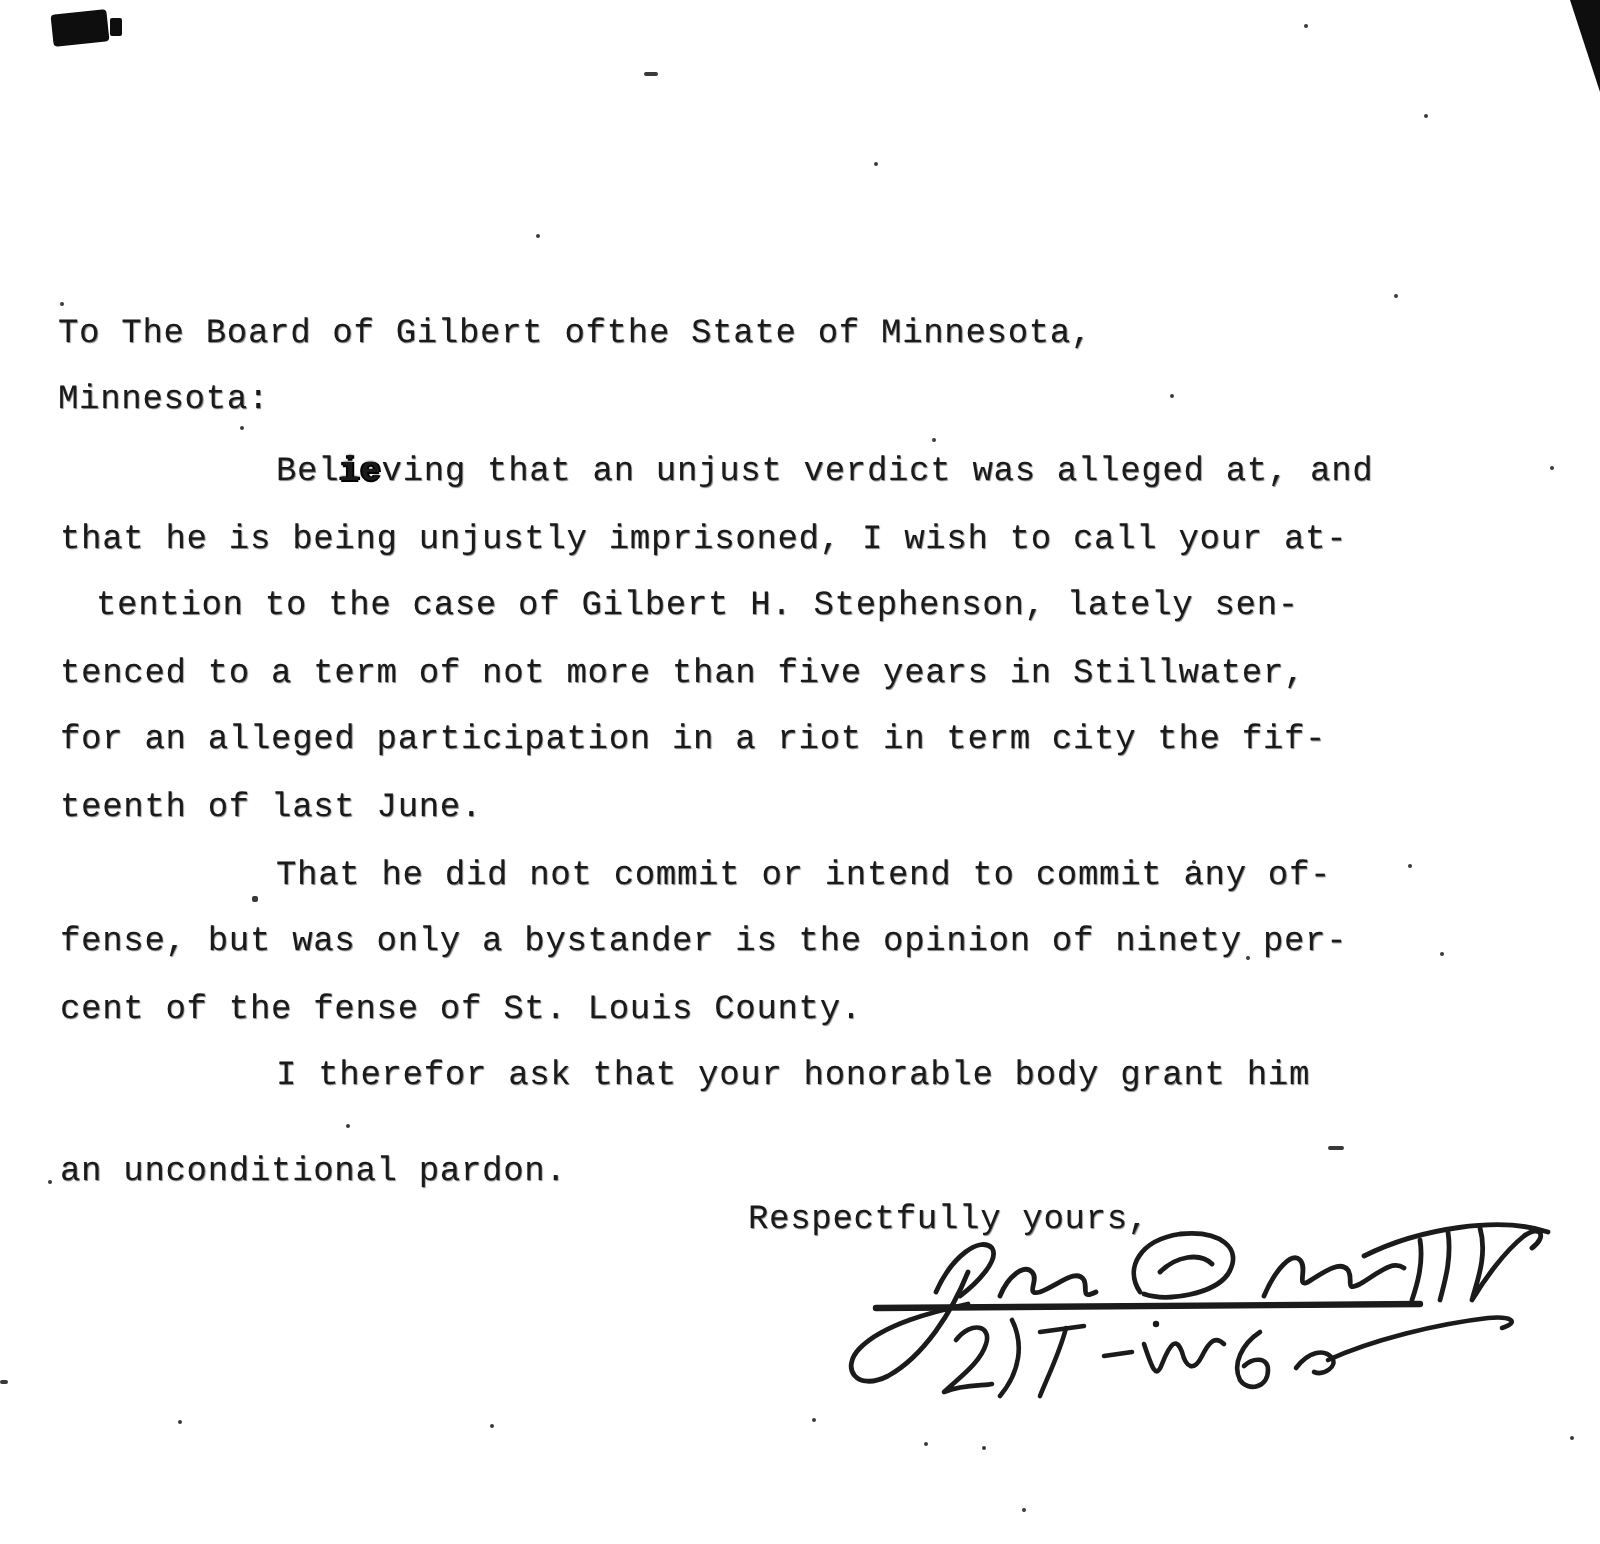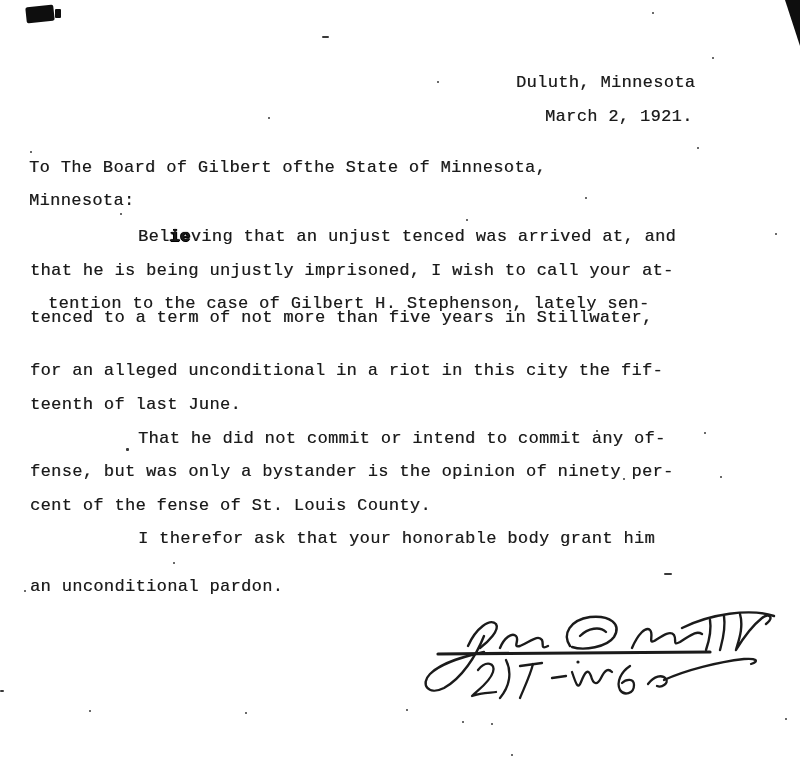--- a/index.html
+++ b/index.html
@@ -28,40 +28,39 @@
 </style>
 </head>
 <body>
 
 <div class="page">
 
   <div class="artifact art-tl"></div>
   <div class="artifact art-tl2"></div>
   <div class="artifact art-tr"></div>
 
-  <div class="tline" style="left:516px; top:73px;">Duluth, Minnesota</div>
-  <div class="tline" style="left:545px; top:107px;">March 2, 1921.</div>
 
   <div class="tline" style="left:29px; top:158px;">To The Board of Gilbert ofthe State of Minnesota,</div>
   <div class="tline" style="left:29px; top:191px;">Minnesota:</div>
 
   <div id="body-lines">
-      <div class="tline" style="left: 138px; top: 227px;"><span>Bel</span><span class="os">ie</span><span>ving that an unjust tenced was arrived at, and</span></div>
+      <div class="tline" style="left: 138px; top: 227px;"><span>Bel</span><span class="os">ie</span><span>ving that an unjust verdict was alleged at, and</span></div>
       <div class="tline" style="left: 30px; top: 261px;">that he is being unjustly imprisoned, I wish to call your at-</div>
       <div class="tline" style="left: 48px; top: 294px;">tention to the case of Gilbert H. Stephenson, lately sen-</div>
-      <div class="tline" style="left: 30px; top: 308px;">tenced to a term of not more than five years in Stillwater,</div>
-      <div class="tline" style="left: 30px; top: 361px;">for an alleged unconditional in a riot in this city the fif-</div>
+      <div class="tline" style="left: 30px; top: 328px;">tenced to a term of not more than five years in Stillwater,</div>
+      <div class="tline" style="left: 30px; top: 361px;">for an alleged participation in a riot in term city the fif-</div>
       <div class="tline" style="left: 30px; top: 395px;">teenth of last June.</div>
       <div class="tline" style="left: 138px; top: 429px;">That he did not commit or intend to commit any of-</div>
       <div class="tline" style="left: 30px; top: 462px;">fense, but was only a bystander is the opinion of ninety per-</div>
       <div class="tline" style="left: 30px; top: 496px;">cent of the fense of St. Louis County.</div>
       <div class="tline" style="left: 138px; top: 529px;">I therefor ask that your honorable body grant him</div>
       <div class="tline" style="left: 30px; top: 577px;">an unconditional pardon.</div>
     </div>
 
+  <div class="tline" style="left:374px; top:601px;">Respectfully yours,</div>
 
   <svg class="sig" width="390" height="100" viewBox="0 0 390 100" aria-label="handwritten signature">
 
     <g stroke-width="2.4">
       <path d="M68,40 C76,22 90,12 96,18 C100,24 88,36 80,42"></path>
       <path d="M84,30 C76,50 62,72 44,82 C28,90 20,78 30,68 C42,56 66,50 84,46"></path>
       <path d="M100,42 C104,32 112,26 116,30 C120,34 112,42 120,40 C130,36 138,28 142,34 C144,38 140,44 148,40"></path>
       <path d="M170,40 C162,28 170,14 190,11 C210,9 222,18 214,31 C207,41 184,45 172,41"></path>
       <path d="M180,30 C188,22 200,20 206,26"></path>
       <path d="M232,42 C238,28 246,20 250,24 C254,28 248,38 254,35 C262,30 270,24 274,29 C277,34 272,40 280,36 C290,30 296,24 302,28"></path>

